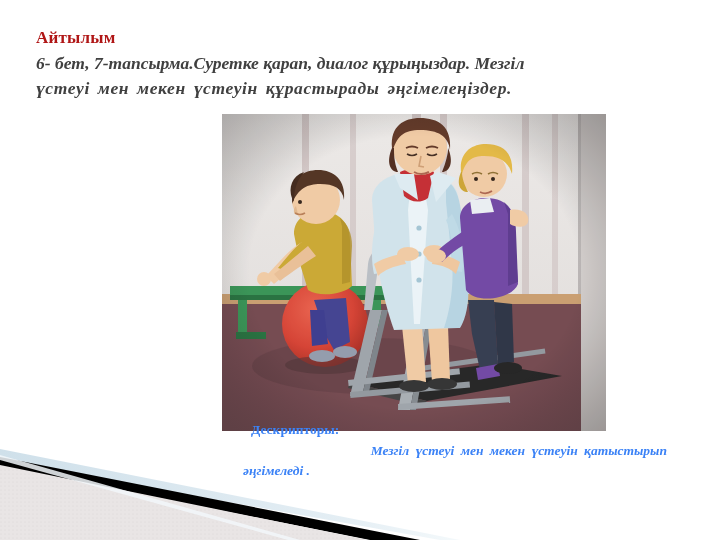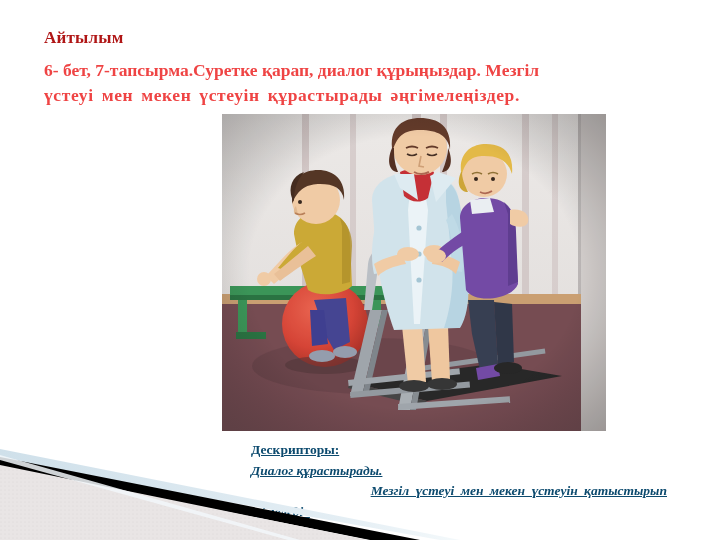--- a/index.html
+++ b/index.html
@@ -40,29 +40,30 @@
     top: 27px;
     width: 660px;
   }
   .title {
     font-family: "Liberation Serif", serif;
     font-weight: bold;
     font-size: 17px;
     line-height: 1.35;
     color: #b01616;
     letter-spacing: 0.2px;
-    margin: 0 0 1px 8px;
+    margin: 0 0 1px 0;
   }
   .subtitle {
     font-family: "Liberation Serif", serif;
     font-weight: bold;
+    font-style: italic;
     font-size: 17.5px;
     line-height: 1.42;
-    color: #ef4444;
-    margin: 8px;
+    color: #404040;
+    margin: 0;
     max-width: 622px;
   }
   .subtitle .line2 {
     display: block;
     letter-spacing: 0.6px;
     word-spacing: 3px;
   }
 
   
   .photo-frame {
@@ -73,27 +74,26 @@
     height: 317px;
     background: #d8d4d1;
     overflow: hidden;
   }
   .photo-frame svg { display: block; }
 
   
   .descriptors {
     position: absolute;
     left: 247px;
-    top: 440px;
+    top: 420px;
     width: 420px;
     font-family: "Liberation Serif", serif;
-    color: #0c4a6e;
+    color: #3b82f6;
     font-size: 13.5px;
     line-height: 1.52;
-    text-decoration: underline;
   }
   .descriptors .d-head {
     font-weight: bold;
     font-size: 13.5px;
     display: block;
     margin-left: 4px;
   }
   .descriptors .d-line {
     display: block;
     font-style: italic;
@@ -286,21 +286,20 @@
         <path d="M288 96 C300 94 308 100 306 108 C304 114 294 114 288 110 Z" fill="#f0c8a0"></path>
       </g>
 
       <rect x="0" y="0" width="384" height="317" fill="url(#vig)"></rect>
       <rect x="0" y="0" width="384" height="317" fill="#ffffff" opacity="0.06"></rect>
     </svg>
   </div>
 
   <div class="descriptors">
     <span class="d-head">Дескрипторы:</span>
-    <span class="d-line d-l1">Диалог құрастырады.</span>
     <span class="d-line d-l2">Мезгіл үстеуі  мен  мекен үстеуін  қатыстырып</span>
     <span class="d-line d-l3">әңгімеледі .</span>
   </div>
 
   <div class="deco-wrap">
     <svg width="460" height="95" viewBox="0 0 460 95">
       <defs>
         <pattern id="dots" width="4" height="4" patternUnits="userSpaceOnUse">
           <rect width="4" height="4" fill="#e9e5e5"></rect>
           <circle cx="1" cy="1" r="0.6" fill="#dcd6d6"></circle>

